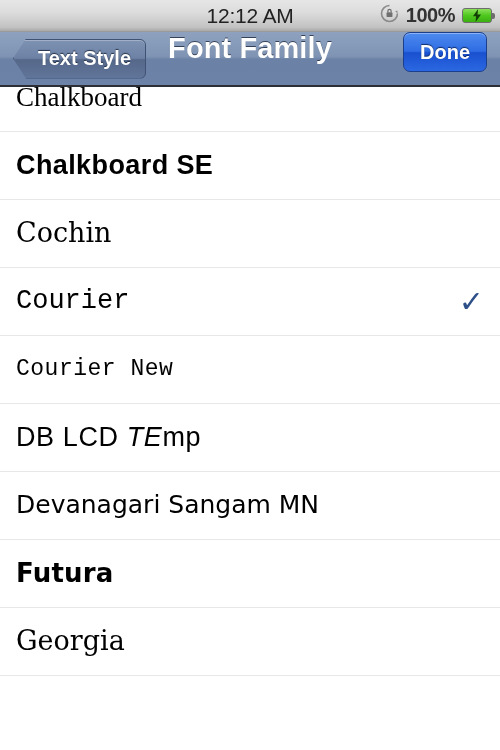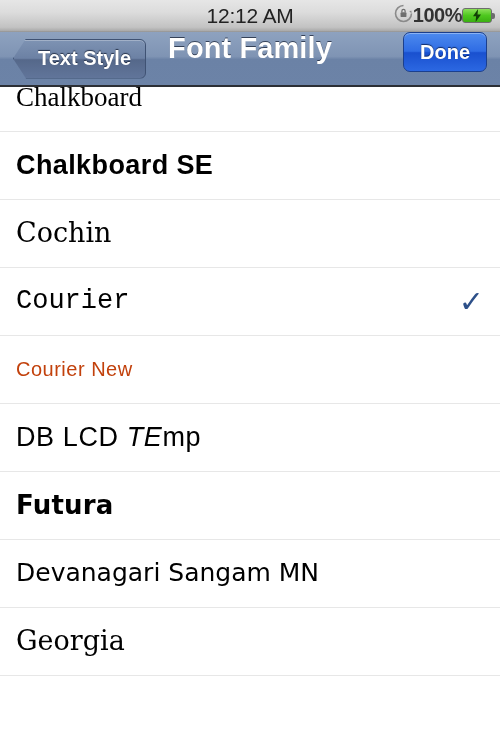--- a/index.html
+++ b/index.html
@@ -45,20 +45,21 @@
   .status-center {
     position: absolute;
     left: 0; right: 0;
     text-align: center;
     pointer-events: none;
   }
   .status-right {
     margin-left: auto;
     display: flex;
     align-items: center;
+    gap: 7px;
     position: relative;
     z-index: 2;
   }
   .signal-dots {
     display: flex;
     align-items: flex-end;
     gap: 2px;
     height: 14px;
     padding-bottom: 1px;
   }
@@ -233,21 +234,21 @@
     color: #2d5089;
     font-size: 30px;
     line-height: 1;
     font-weight: normal;
   }
 
   
   .f-serif      { font-family: "Liberation Serif", "DejaVu Serif", serif; }
   .f-serif-n    { font-family: "DejaVu Serif", "Liberation Serif", serif; }
   .f-mono       { font-family: "Liberation Mono", "DejaVu Sans Mono", monospace; }
-  .f-mono-light { font-family: Liberation Sans, sans-serif; color: #c2410c; font-size: 20px; letter-spacing: 0.5px; }
+  .f-mono-light { font-family: Liberation Mono, monospace; color: #000000; font-size: 23px; letter-spacing: 0.5px; }
   .f-chalk      { font-family: Liberation Sans, sans-serif; font-weight: bold; letter-spacing: 0.4px; }
   .f-sans       { font-family: "Liberation Sans", sans-serif; }
   .f-sans-n     { font-family: "DejaVu Sans", sans-serif; font-size: 25px; }
   .f-futura     { font-family: "DejaVu Sans", sans-serif; font-weight: bold; letter-spacing: 0.2px; font-size: 26px; }
   .f-lcd        { font-family: "Liberation Sans", sans-serif; letter-spacing: 0.6px; }
   .f-lcd i      { font-style: italic; }
 </style>
 </head>
 <body>
 
@@ -303,23 +304,23 @@
         <span class="font-label f-mono">Courier</span>
         <span class="checkmark" style="color: rgb(45, 80, 137);">✓</span>
       </div>
       <div class="font-row">
         <span class="font-label f-mono-light">Courier New</span>
       </div>
       <div class="font-row">
         <span class="font-label f-lcd">DB LCD <i>TE</i>mp</span>
       </div>
       <div class="font-row">
+        <span class="font-label f-sans-n">Devanagari Sangam MN</span>
+      </div>
+      <div class="font-row">
         <span class="font-label f-futura">Futura</span>
       </div>
       <div class="font-row">
-        <span class="font-label f-sans-n">Devanagari Sangam MN</span>
-      </div>
-      <div class="font-row">
         <span class="font-label f-serif-n">Georgia</span>
       </div>
     </div>
 
 </div>
 
 </body></html>

